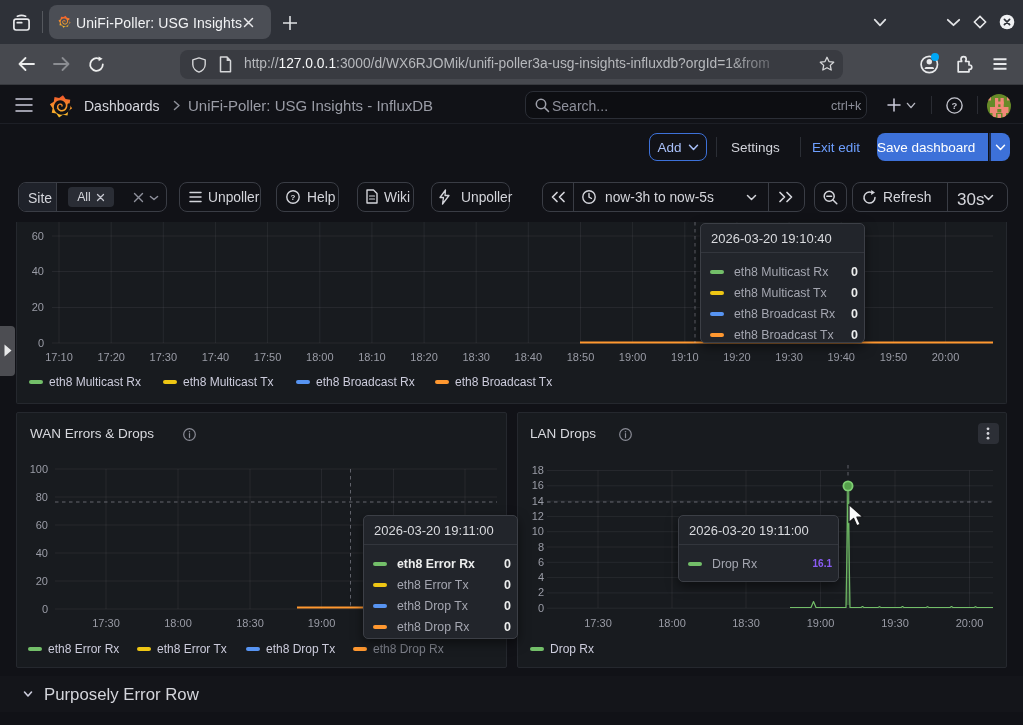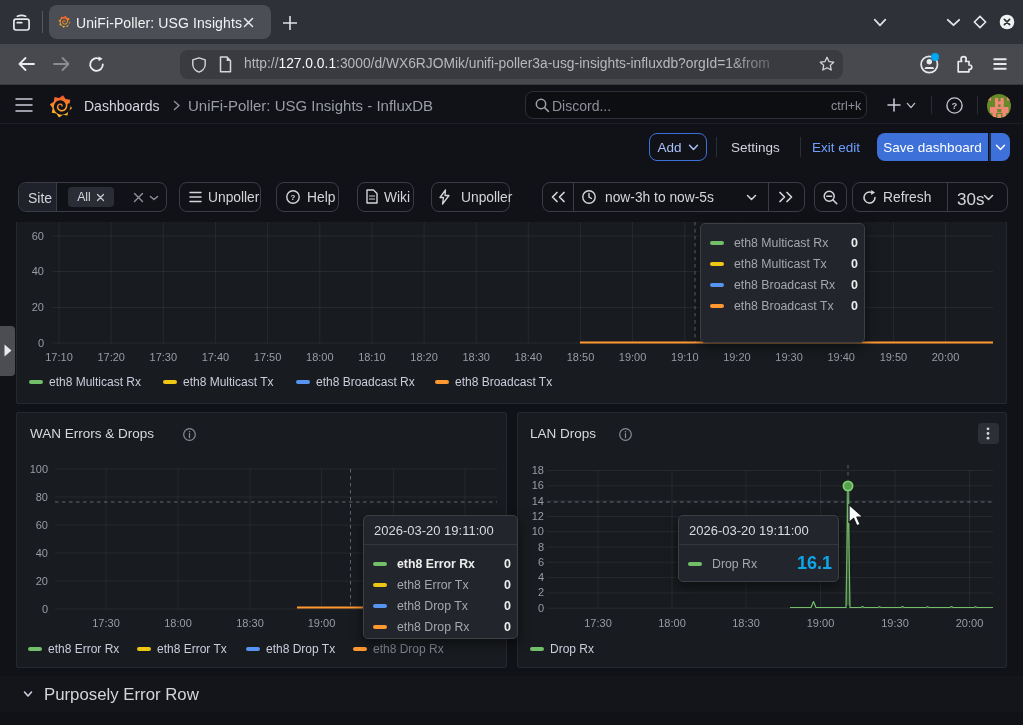--- a/index.html
+++ b/index.html
@@ -100,21 +100,21 @@
 <div class="abs" style="left:84px;top:98px;font-size:14px;color:#d5d6dd">Dashboards</div>
 <svg class="abs" style="left:172px;top:100px" width="9" height="11" viewBox="0 0 9 11">
 <path d="M2.5 1.5 L7 5.5 L2.5 9.5" fill="none" stroke="#8e909a" stroke-width="1.5" stroke-linecap="round" stroke-linejoin="round"></path>
   </svg>
 <div class="abs" style="left:188px;top:97px;font-size:15px;color:#9a9ca6">UniFi-Poller: USG Insights - InfluxDB</div>
 <div class="abs" style="left:525px;top:91px;width:342px;height:28px;background:#0d0e12;border:1px solid #2b2e36;border-radius:8px"></div>
 <svg class="abs" style="left:535px;top:98px" width="15" height="15" viewBox="0 0 15 15">
 <circle cx="6" cy="6" r="4.7" fill="none" stroke="#9fa1ab" stroke-width="1.5"></circle>
 <path d="M9.6 9.6 L13.5 13.5" stroke="#9fa1ab" stroke-width="1.5" stroke-linecap="round"></path>
   </svg>
-<div class="abs" style="left:552px;top:98px;font-size:14px;color:#8e909b">Discord...</div>
+<div class="abs" style="left:552px;top:98px;font-size:14px;color:#8e909b">Search...</div>
 <div class="abs" style="left:831px;top:99px;font-size:12.5px;color:#8e909b">ctrl+k</div>
 <svg class="abs" style="left:887px;top:98px" width="14" height="14" viewBox="0 0 14 14">
 <path d="M7 1 V13 M1 7 H13" stroke="#ccccdc" stroke-width="1.5" stroke-linecap="round"></path>
   </svg>
 <svg class="abs" style="left:906px;top:102px" width="10" height="7" viewBox="0 0 10 7">
 <path d="M1.4 1.4 L5.0 5.6 L8.6 1.4" fill="none" stroke="#b7b8c2" stroke-width="1.4" stroke-linecap="round" stroke-linejoin="round"></path>
   </svg>
 <div class="abs" style="left:931px;top:96px;width:1px;height:18px;background:#2a2c33"></div>
 <svg class="abs" style="left:946px;top:97px" width="17" height="17" viewBox="0 0 17 17">
 <circle cx="8.5" cy="8.5" r="7.6" fill="none" stroke="#c3c4cd" stroke-width="1.4"></circle>
@@ -146,21 +146,21 @@
 <div class="abs row" style="left:649px;top:133px;width:58px;height:28px;border:1px solid #3d71d9;border-radius:8px;justify-content:center;gap:6px">
     <span style="font-size:13.5px;color:#a9c0f9;font-weight:500">Add</span>
     <svg width="11" height="7" viewBox="0 0 11 7">
       <path d="M1.5 1.2 L5.5 5.4 L9.5 1.2" fill="none" stroke="#a9c0f9" stroke-width="1.5" stroke-linecap="round" stroke-linejoin="round"></path>
     </svg>
   </div>
 <div class="abs" style="left:731px;top:140px;font-size:13.5px;color:#d2d3da;font-weight:500">Settings</div>
 <div class="abs" style="left:716px;top:137px;width:1px;height:20px;background:#2b2e35"></div>
 <div class="abs" style="left:800px;top:137px;width:1px;height:20px;background:#2b2e35"></div>
 <div class="abs" style="left:812px;top:140px;font-size:13.5px;color:#6e9fff;font-weight:500">Exit edit</div>
-<div class="abs row" style="left:877px;top:133px;width:111px;height:28px;background:#3d71d9;border-radius:8px 0 0 8px;justify-content:center">
+<div class="abs row" style="left:877px;top:133px;width:111px;height:28px;background:#3d71d9;border-radius:8px 0 0 8px;justify-content:flex-start">
     <span style="font-size:13.5px;color:#fff;font-weight:500">Save dashboard</span>
   </div>
 <div class="abs row" style="left:989px;top:133px;width:21px;height:28px;background:#3d71d9;border-radius:0 8px 8px 0;border-left:2px solid #1b2c52;justify-content:center">
     <svg width="11" height="7" viewBox="0 0 11 7">
       <path d="M1.5 1.2 L5.5 5.4 L9.5 1.2" fill="none" stroke="#fff" stroke-width="1.5" stroke-linecap="round" stroke-linejoin="round"></path>
     </svg>
   </div>
 <div class="abs" style="left:18px;top:182px;width:149px;height:30px;border:1px solid #3a3d45;border-radius:8px;font-size:13.8px;color:#d4d5db"></div>
 <div class="abs" style="left:19px;top:183px;width:38px;height:28px;background:#1f222a;border-radius:7px 0 0 7px;border-right:1px solid #3a3d45"></div>
 <div class="abs" style="left:28px;top:190px;font-size:14px;color:#d4d5db">Site</div>
@@ -380,20 +380,21 @@
     <text x="452.5" y="215" text-anchor="middle" font-size="11" fill="#9a9ca6">20:00</text>
     <line x1="30" y1="90" x2="476" y2="90" stroke="rgba(204,204,220,0.42)" stroke-width="1" stroke-dasharray="3.5,3.5"></line>
     <line x1="331" y1="53" x2="331" y2="66" stroke="rgba(204,204,220,0.4)" stroke-width="1" stroke-dasharray="3.5,3.5"></line>
     <line x1="331" y1="80" x2="331" y2="193" stroke="rgba(115,191,105,0.28)" stroke-width="4"></line>
     <path d="M273 195.5 H294 L296.5 189.5 L299 195.5 H329 L331 76 L333 195.5 H344 l1.5 -1 l1.5 1 H361 l1.5 -0.8 l1.5 0.8 H384 l1.5 -1 l1.5 1 H409 l1.5 -0.8 l1.5 0.8 H433 l1.5 -1 l1.5 1 H457 l1.5 -0.8 l1.5 0.8 H476" stroke="#73bf69" stroke-width="1.2" fill="none" stroke-linejoin="round"></path>
     <circle cx="331" cy="74" r="4.6" fill="#55a04b" stroke="#7ecf73" stroke-width="1.8"></circle>
   </svg>
 <div class="abs" style="left:530px;top:647px;width:14px;height:4px;border-radius:2px;background:#73bf69"></div>
 <div class="abs" style="left:550px;top:642px;font-size:12px;color:#ccccdc">Drop Rx</div>
 <div class="abs" style="left:700px;top:223px;width:165px;height:120px;background:#22252b;border:1px solid #3c3f46;border-radius:5px;box-shadow:0 4px 12px rgba(0,0,0,0.5)">
+    <div style="padding:7px 10px 6px;font-size:13px;font-weight:500;color:#d9dade;border-bottom:1px solid #33363d">2026-03-20 19:10:40</div>
     <div style="padding:8px 0 0">
       <div class="row" style="height:21px;padding:0 6px 0 9px">
         <span style="display:inline-block;width:14px;height:4px;border-radius:2px;background:#73bf69"></span>
         <span style="margin-left:10px;font-size:12.3px;color:#a4a6b0">eth8 Multicast Rx</span>
         <span style="margin-left:auto;font-size:12.5px;font-weight:700;color:#eceded">0</span>
       </div>
       <div class="row" style="height:21px;padding:0 6px 0 9px">
         <span style="display:inline-block;width:14px;height:4px;border-radius:2px;background:#eec614"></span>
         <span style="margin-left:10px;font-size:12.3px;color:#a4a6b0">eth8 Multicast Tx</span>
         <span style="margin-left:auto;font-size:12.5px;font-weight:700;color:#eceded">0</span>
@@ -434,21 +435,21 @@
         <span style="margin-left:auto;font-size:12.5px;font-weight:700;color:#eceded">0</span>
       </div>
     </div>
   </div>
 <div class="abs" style="left:678px;top:515px;width:161px;height:67px;background:#22252b;border:1px solid #3c3f46;border-radius:5px;box-shadow:0 4px 12px rgba(0,0,0,0.5)">
     <div style="padding:7px 10px 6px;font-size:13px;font-weight:500;color:#d9dade;border-bottom:1px solid #33363d">2026-03-20 19:11:00</div>
     <div style="padding:8px 0 0">
       <div class="row" style="height:21px;padding:0 6px 0 9px">
         <span style="display:inline-block;width:14px;height:4px;border-radius:2px;background:#73bf69"></span>
         <span style="margin-left:10px;font-size:12.3px;color:#a4a6b0">Drop Rx</span>
-        <span style="margin-left:auto;font-size:18px;font-weight:700;color:#0ea5e9">16.1</span>
+        <span style="margin-left:auto;font-size:10px;font-weight:700;color:#8b5cf6">16.1</span>
       </div>
     </div>
   </div>
 <svg class="abs" style="left:848px;top:504px" width="17" height="24" viewBox="0 0 17 24">
 <path d="M1 0.5 L1 18.5 L5.6 14.4 L8.8 21.8 L12.2 20.3 L9 13.2 L14.8 12.8 Z" fill="#fafbfc" stroke="#17181b" stroke-width="1.3" stroke-linejoin="round"></path>
   </svg>
 <div class="abs" style="left:0;top:676px;width:1023px;height:36px;background:rgba(204,204,220,0.02)"></div>
 <svg class="abs" style="left:22px;top:690px" width="12" height="9" viewBox="0 0 12 9">
 <path d="M2.5 2 L6 6 L9.5 2" fill="none" stroke="#ccccdc" stroke-width="1.6" stroke-linecap="round" stroke-linejoin="round"></path>
   </svg>

